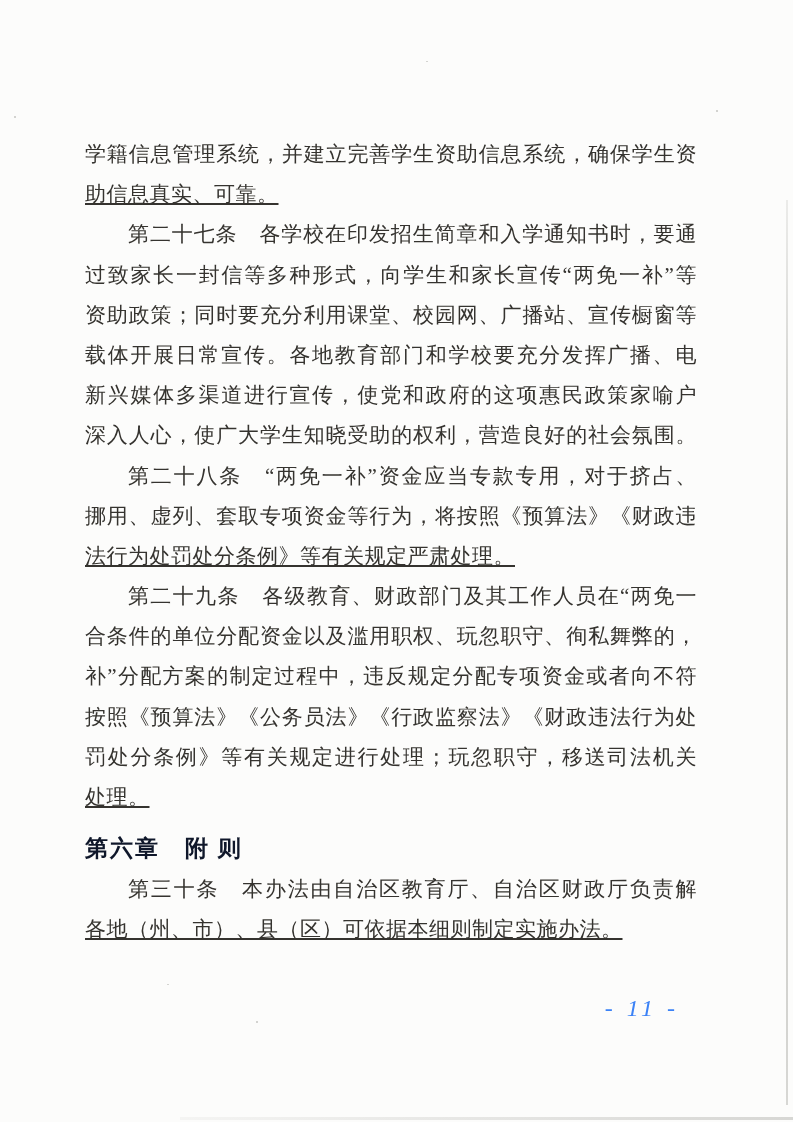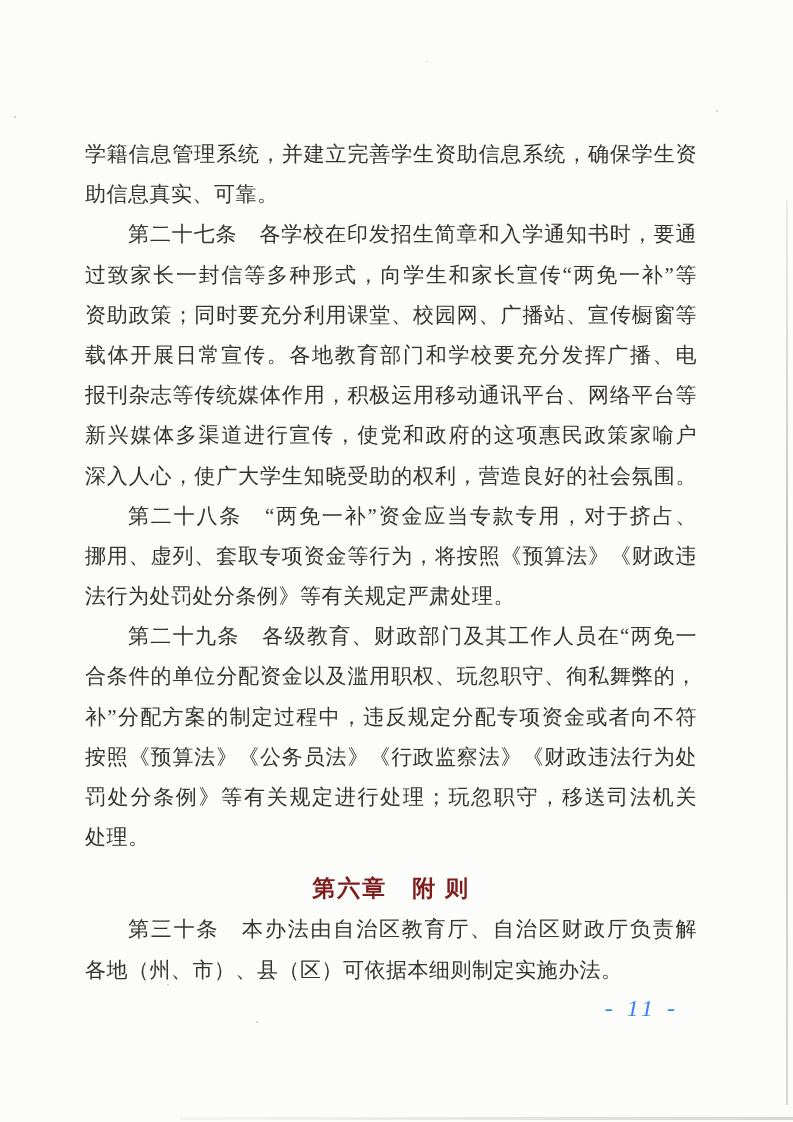--- a/index.html
+++ b/index.html
@@ -28,33 +28,34 @@
     height: 40.2px;
     text-align: justify;
     overflow: hidden;
     letter-spacing: 0.5px;
   }
   .line.justify {
     text-align-last: justify;
   }
   .line.no-justify {
     text-align-last: left;
+    text-decoration: underline;
   }
   .line.indent {
     text-indent: 43px;
   }
   .chapter-heading {
     font-size: 23px;
     font-weight: bold;
-    text-align: center;
+    text-align: left;
     line-height: 40px;
     height: 40px;
     margin-top: 12px;
     letter-spacing: 2px;
-    color: #7f1d1d;
+    color: #0f172a;
   }
   .page-number {
     position: absolute;
     top: 995px;
     right: 114px;
     font-size: 24px;
     letter-spacing: 4px;
     color: #3b82f6;
     font-family: "Liberation Serif", "DejaVu Serif", serif;
     font-style: italic;
@@ -88,21 +89,20 @@
 
 <div class="page">
 
   <div class="text-column">
       <div class="line justify">学籍信息管理系统，并建立完善学生资助信息系统，确保学生资</div>
       <div class="line no-justify">助信息真实、可靠。</div>
       <div class="line justify indent">第二十七条　各学校在印发招生简章和入学通知书时，要通</div>
       <div class="line justify">过致家长一封信等多种形式，向学生和家长宣传“两免一补”等</div>
       <div class="line justify">资助政策；同时要充分利用课堂、校园网、广播站、宣传橱窗等</div>
       <div class="line justify">载体开展日常宣传。各地教育部门和学校要充分发挥广播、电视、</div>
-      <div class="line justify">报刊杂志等传统媒体作用，积极运用移动通讯平台、网络平台等</div>
       <div class="line justify">新兴媒体多渠道进行宣传，使党和政府的这项惠民政策家喻户晓、</div>
       <div class="line justify">深入人心，使广大学生知晓受助的权利，营造良好的社会氛围。</div>
       <div class="line justify indent">第二十八条　“两免一补”资金应当专款专用，对于挤占、</div>
       <div class="line justify">挪用、虚列、套取专项资金等行为，将按照《预算法》《财政违</div>
       <div class="line no-justify">法行为处罚处分条例》等有关规定严肃处理。</div>
       <div class="line justify indent">第二十九条　各级教育、财政部门及其工作人员在“两免一</div>
       <div class="line justify">合条件的单位分配资金以及滥用职权、玩忽职守、徇私舞弊的，</div>
       <div class="line justify">补”分配方案的制定过程中，违反规定分配专项资金或者向不符</div>
       <div class="line justify">按照《预算法》《公务员法》《行政监察法》《财政违法行为处</div>
       <div class="line justify">罚处分条例》等有关规定进行处理；玩忽职守，移送司法机关</div>

